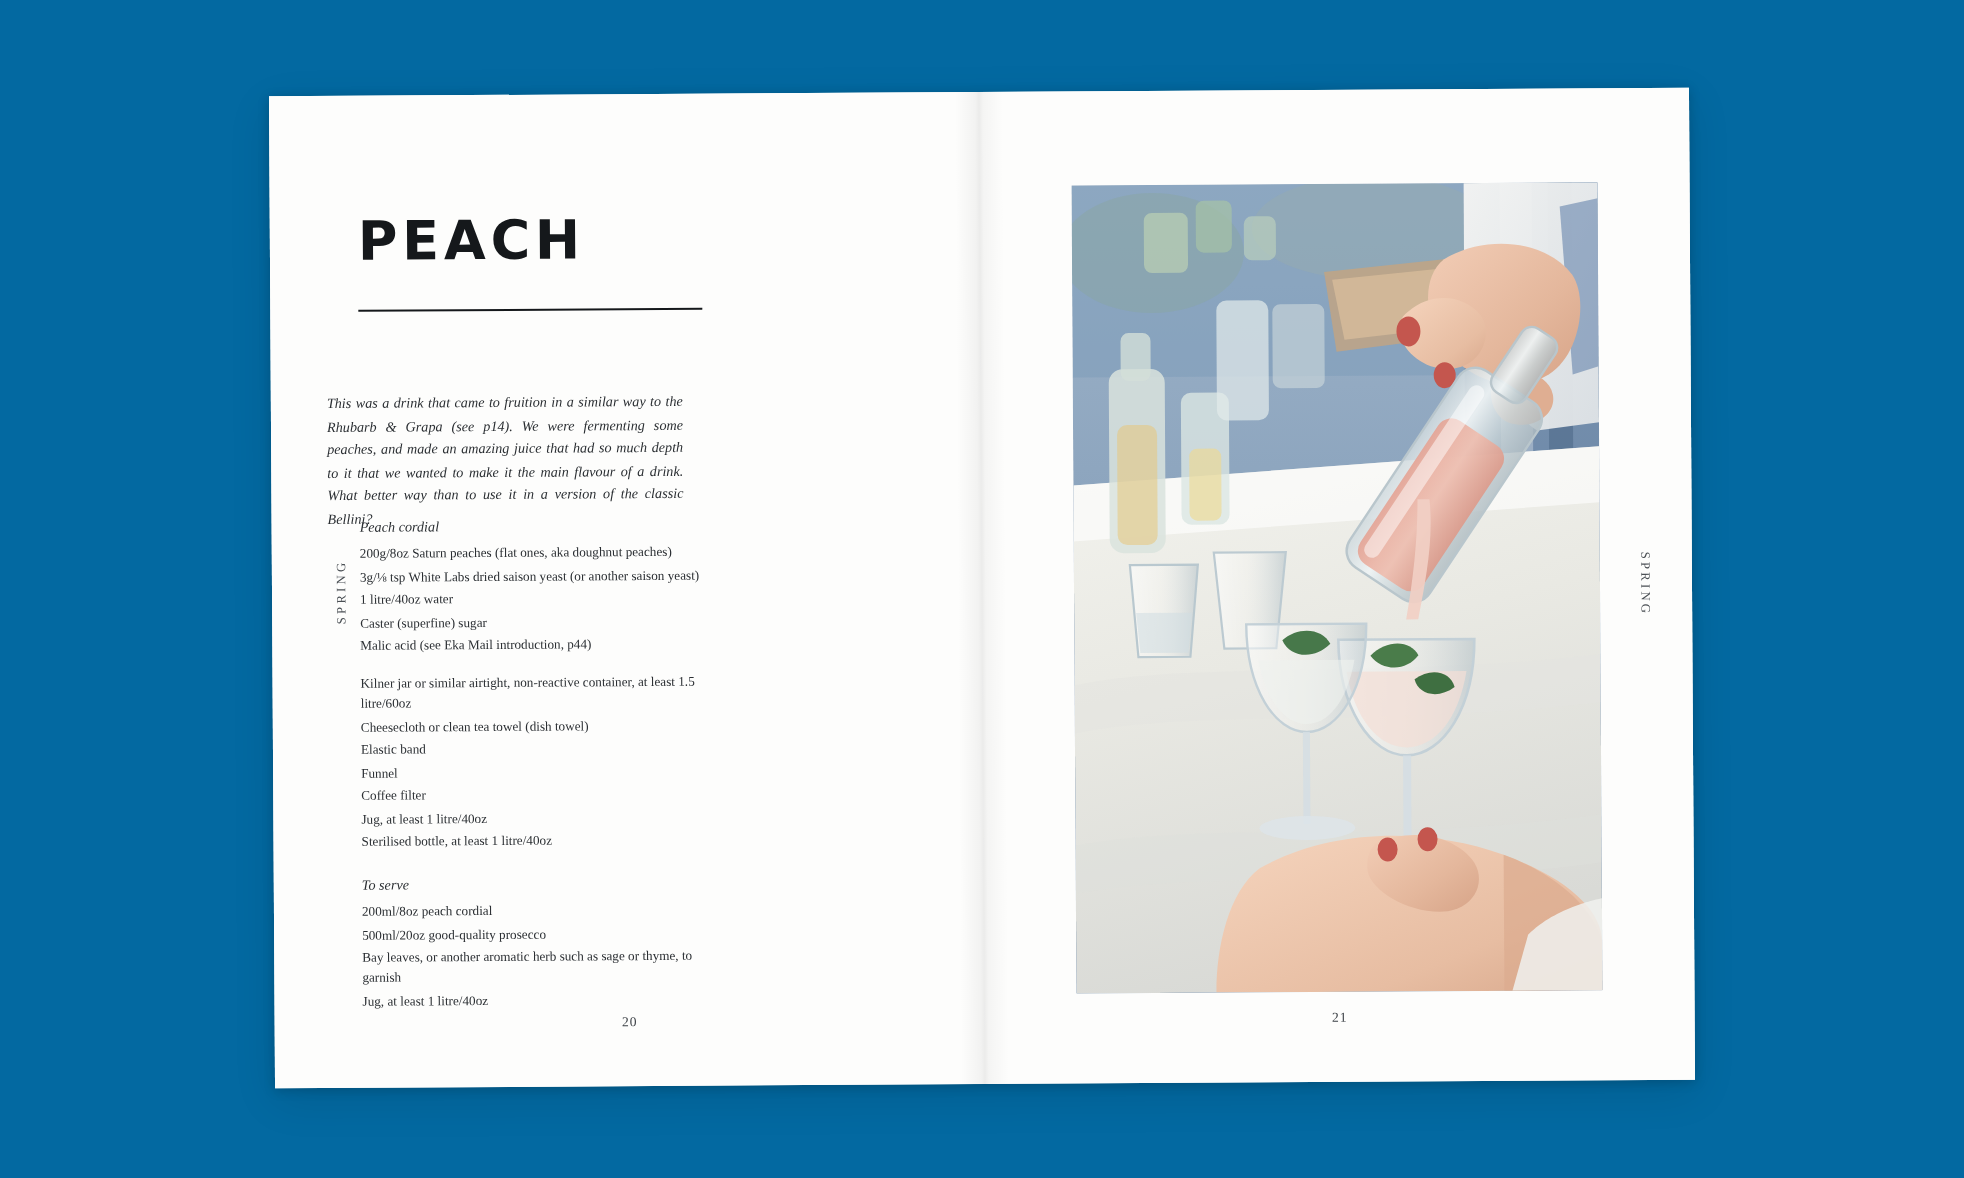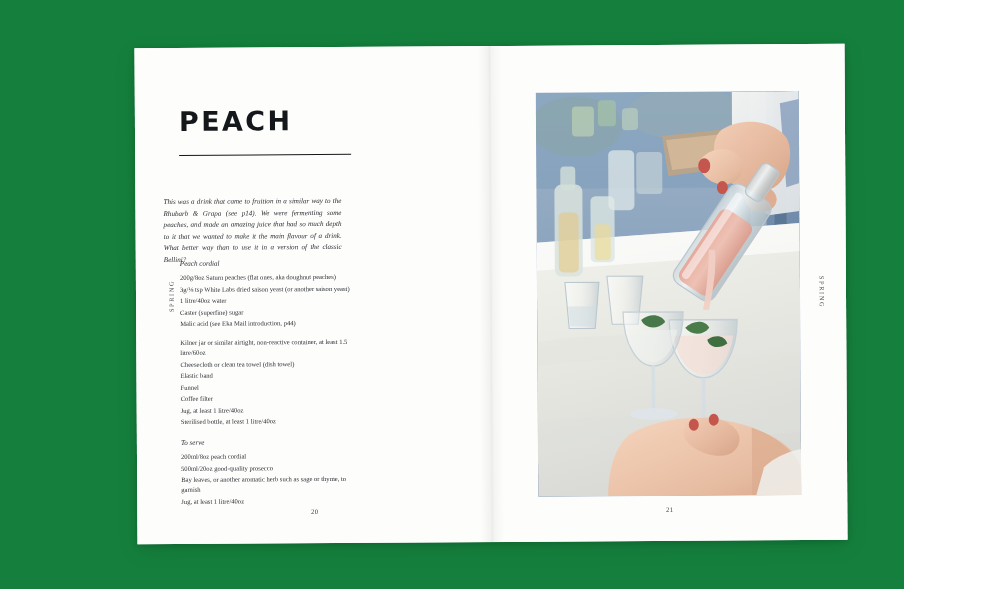--- a/index.html
+++ b/index.html
@@ -9,23 +9,23 @@
   body {
     width: 982px;
     height: 589px;
     background: #ffffff;
     font-family: "Liberation Serif", serif;
     overflow: hidden;
   }
 
   #stage {
     position: relative;
-    width: 904px;
+    width: 982px;
     height: 589px;
-    background: #15803d;
+    background: #0369a1;
   }
 
   
   .spread {
     position: absolute;
     left: 136px;
     top: 46px;
     width: 710px;
     height: 496px;
     background: #ffffff;

